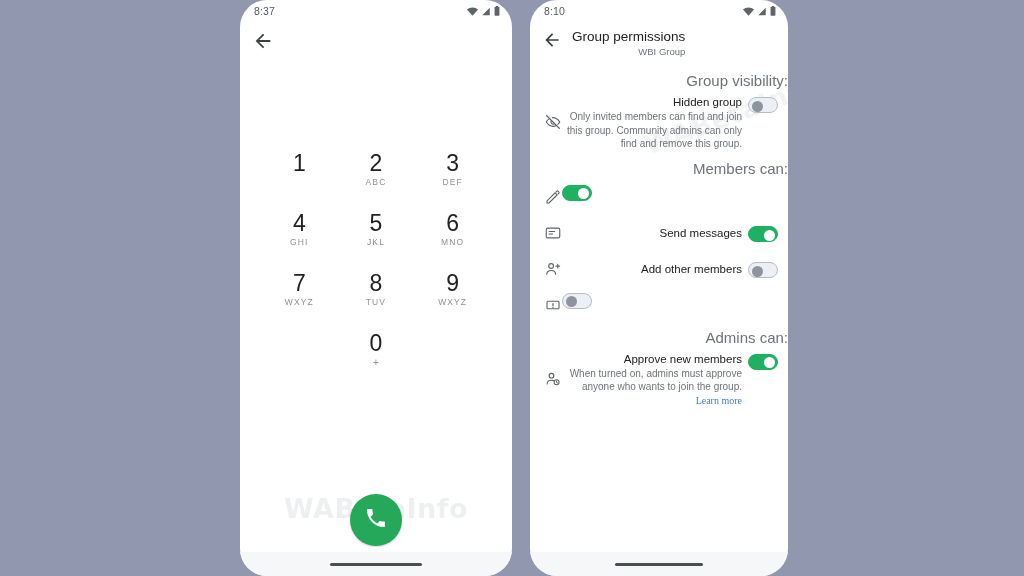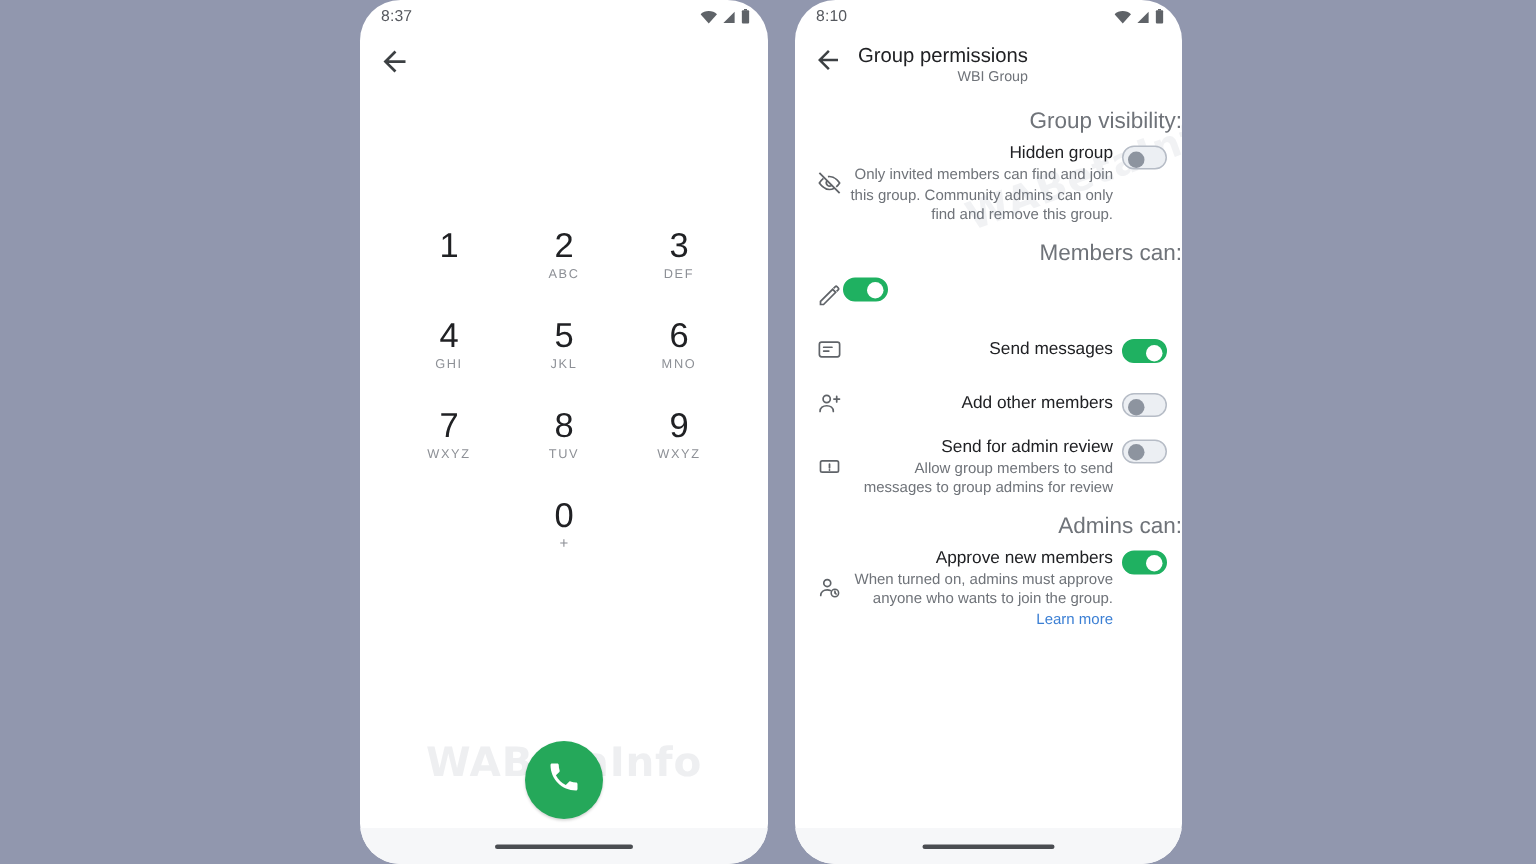--- a/index.html
+++ b/index.html
@@ -85,21 +85,21 @@
   }
   .row .icon{
     width:18px;height:18px;flex:0 0 18px;color:#5f6368;margin-top:2px;
     display:flex;align-items:center;justify-content:center;
   }
   .row.center{align-items:center;}
   .row.center .icon{margin-top:0;}
   .row .texts{flex:1 1 auto;padding-right:6px;}
   .row .rtitle{font-size:11.5px;color:#202124;line-height:16px;}
   .row .rdesc{font-size:10px;color:#6f7379;line-height:13.5px;margin-top:0px;}
-  .row .rdesc a{color:#3b7fd4;text-decoration:none;}
+  .row .rdesc a{color:#3b7fd4;text-decoration:none;font-family:Liberation Serif, serif;}
   .row .ctl{flex:0 0 auto;margin-top:3px;}
 
   
   .sw{width:30px;height:16px;border-radius:9px;position:relative;box-sizing:border-box;}
   .sw .knob{
     position:absolute;top:2.5px;width:11px;height:11px;border-radius:50%;
   }
   .sw.off{background:#eceff3;border:1px solid #b6bcc6;}
   .sw.off .knob{left:3px;background:#8d949f;}
   .sw.on{background:#1fb161;border:1px solid #1fb161;}
@@ -320,24 +320,20 @@
             </div>
           </div>
         </div>
         <div class="row multi">
           <span class="icon">
             <svg viewBox="0 0 24 24" width="18" height="18">
               <rect x="4" y="7" width="16" height="10" rx="1.5" fill="none" stroke="currentColor" stroke-width="1.5"></rect>
               <path stroke="currentColor" stroke-width="1.6" stroke-linecap="round" d="M12 10v3.1M12 15.1v.1"></path>
             </svg>
           </span>
-          <div class="texts">
-            <div class="rtitle">Send for admin review</div>
-            <div class="rdesc"><span>Allow group members to send messages to group admins for review</span></div>
-          </div>
           <div class="ctl">
             <div class="sw off">
               <div class="knob"></div>
             </div>
           </div>
         </div>
         <div class="section-label">Admins can:</div>
         <div class="row multi">
           <span class="icon">
             <svg viewBox="0 0 24 24" width="18" height="18">

